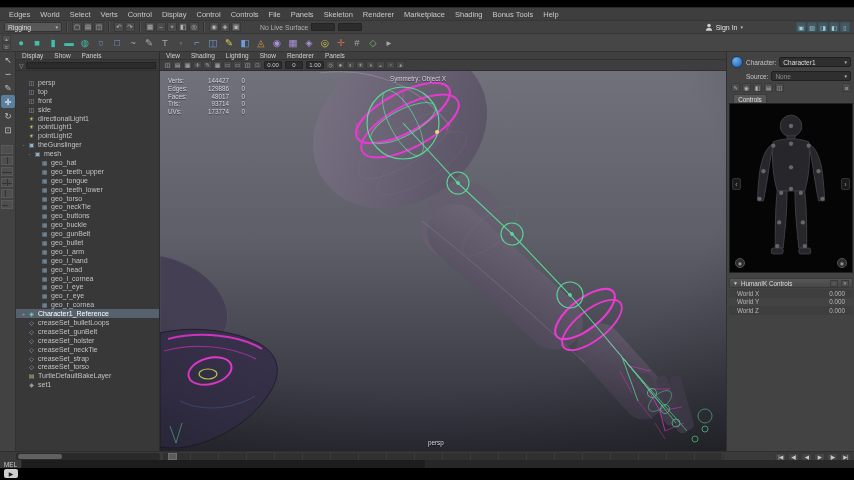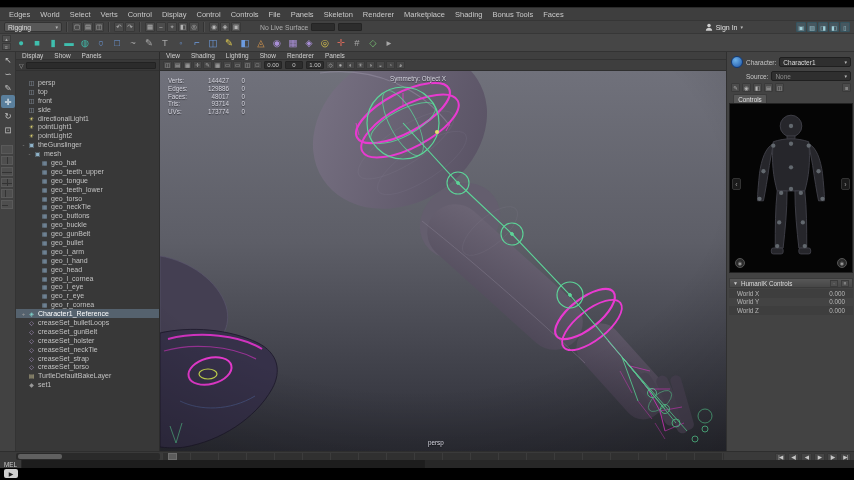--- a/index.html
+++ b/index.html
@@ -163,21 +163,21 @@
         <span class="menu-item">Display</span>
         <span class="menu-item">Control</span>
         <span class="menu-item">Controls</span>
         <span class="menu-item">File</span>
         <span class="menu-item">Panels</span>
         <span class="menu-item">Skeleton</span>
         <span class="menu-item">Renderer</span>
         <span class="menu-item">Marketplace</span>
         <span class="menu-item">Shading</span>
         <span class="menu-item">Bonus Tools</span>
-        <span class="menu-item">Faces</span>
+        <span class="menu-item">Help</span>
       </div>
 
     <div id="statusline">
       <div class="dd-menuset">
         <span>Rigging</span>
         <span class="caret">▾</span>
       </div>
       <div class="sep"></div>
       <div class="igroup">
 

